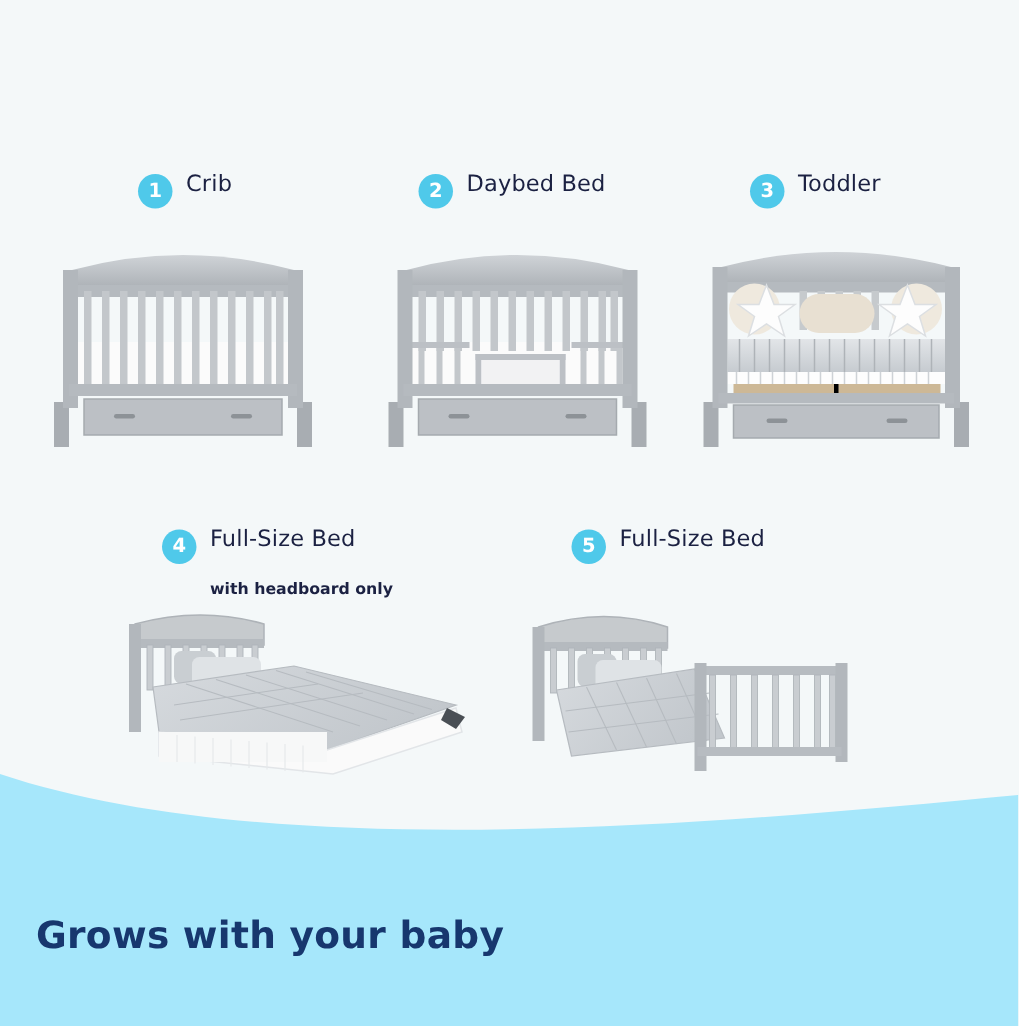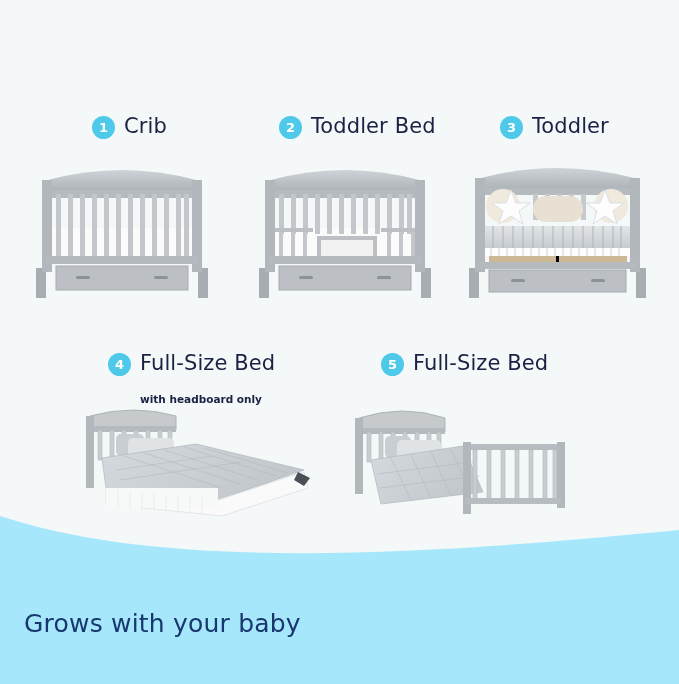--- a/index.html
+++ b/index.html
@@ -12,39 +12,39 @@
   .stage{position:absolute;inset:0;}
 
   
   .banner{
     position:absolute;left:0;right:0;bottom:0;height:200px;
     overflow:hidden;
   }
   .banner-shape{position:absolute;left:0;top:0;width:100%;height:100%;}
   .banner-title{
     position:absolute;left:24px;bottom:46px;
-    font-size:25px;font-weight:normal;
+    font-size:25px;font-weight:bold;
     color:#17376e;letter-spacing:.2px;
     font-family:"DejaVu Sans", sans-serif;
   }
 
   
   .label{position:absolute;display:flex;align-items:flex-start;gap:9px;}
   .badge{
     width:23px;height:23px;border-radius:50%;
     background:#4fc9ea;
     color:#ffffff;font-size:13px;font-weight:bold;
     display:flex;align-items:center;justify-content:center;
     flex:0 0 auto;margin-top:1px;
     font-family:"DejaVu Sans", sans-serif;
   }
   .label-text{display:flex;flex-direction:column;line-height:1.05;}
   .label-title{
-    font-size:21px;color:#1b2142;font-weight:normal;
-    letter-spacing:.1px;white-space:nowrap;text-align:center;
+    font-size:15px;color:#1b2142;font-weight:normal;
+    letter-spacing:.1px;white-space:nowrap;
   }
   .label-sub{
     font-size:10.5px;color:#1b2142;font-weight:bold;
     margin-top:20px;white-space:nowrap;
   }
 
   
   .product{position:absolute;}
   .product svg{display:block;width:100%;height:100%;}
 </style>
@@ -63,21 +63,21 @@
   <div class="label" style="left:92px;top:115px;">
     <div class="badge">1</div>
     <div class="label-text">
       <div class="label-title">Crib</div>
     </div>
   </div>
 
   <div class="label" style="left:279px;top:115px;">
     <div class="badge">2</div>
     <div class="label-text">
-      <div class="label-title">Toddler Bed</div>
+      <div class="label-title">Daybed Bed</div>
     </div>
   </div>
 
   <div class="label" style="left:500px;top:115px;">
     <div class="badge">3</div>
     <div class="label-text">
       <div class="label-title">Toddler</div>
     </div>
   </div>
 

